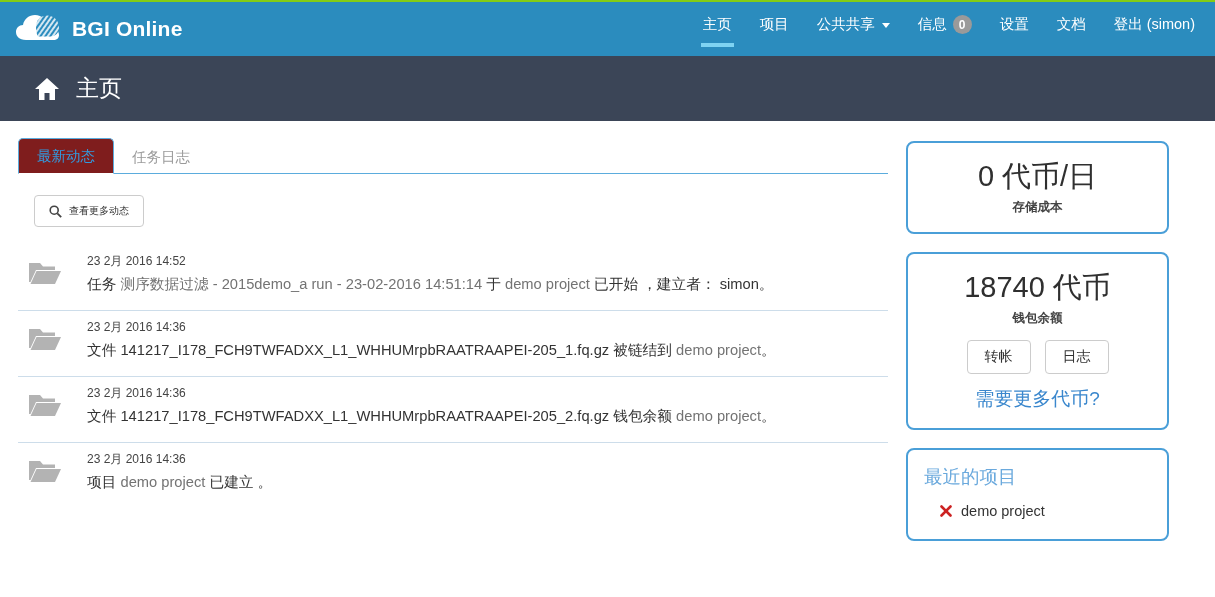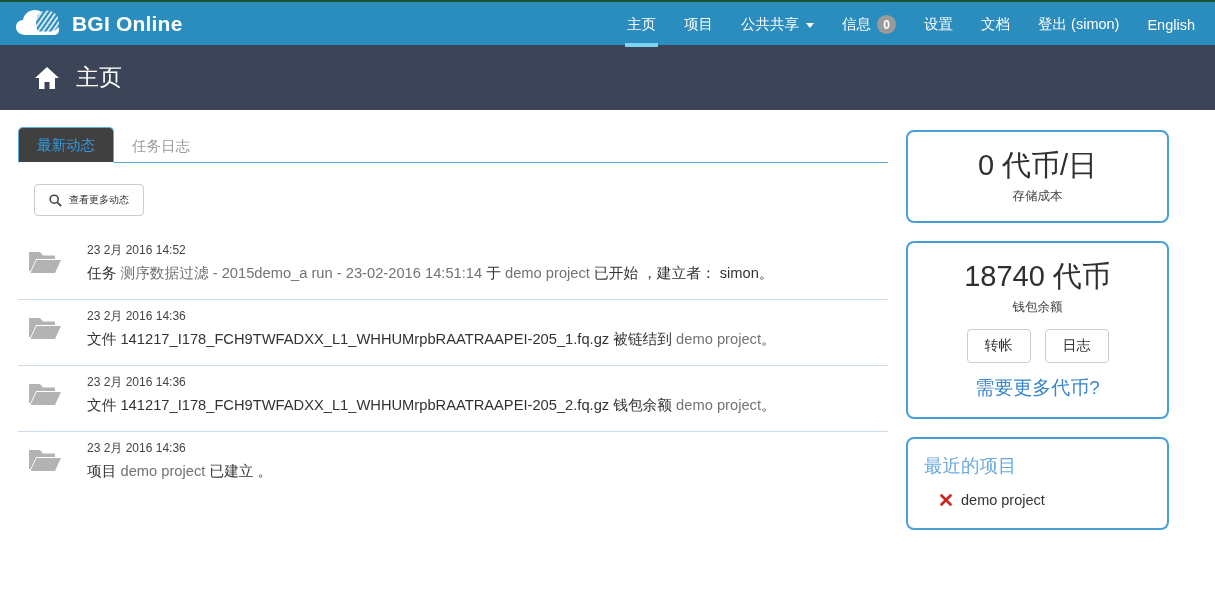--- a/index.html
+++ b/index.html
@@ -6,26 +6,26 @@
   html, body {
     margin: 0; padding: 0;
     width: 1215px; height: 597px;
     background: #ffffff;
     font-family: "Liberation Sans", "DejaVu Sans", sans-serif;
     overflow: hidden;
   }
 
   
   .topbar {
-    height: 45px;
+    height: 56px;
     background: #2b8cbe;
     display: flex;
     align-items: center;
     position: relative;
-    border-top: 2px solid #14532d;
+    border-top: 2px solid #84cc16;
   }
   .brand {
     display: flex;
     align-items: center;
     padding-left: 14px;
     gap: 10px;
   }
   .brand-logo { width: 48px; height: 32px; display: block; }
   .brand-name {
     color: #ffffff;
@@ -120,21 +120,21 @@
     padding: 7px 18px 7px 18px;
     font-size: 14.5px;
     color: #9a9a9a;
     cursor: pointer;
     line-height: 20px;
     position: relative;
     top: 1px;
   }
   .tab.active {
     color: #3399dd;
-    background: #404040;
+    background: #7f1d1d;
     border: 1px solid #5bacdd;
     border-bottom: 1px solid #ffffff;
     border-radius: 5px 5px 0 0;
   }
 
   
   .btn-more {
     margin: 21px 0 0 16px;
     display: inline-flex;
     align-items: center;
@@ -184,21 +184,21 @@
     text-align: center;
   }
   .panel-number {
     font-size: 29px;
     color: #2f2f2f;
     font-weight: normal;
     line-height: 34px;
   }
   .panel-sub {
     font-size: 12.5px;
-    font-weight: normal;
+    font-weight: bold;
     color: #444444;
     margin-top: 6px;
   }
   .panel-btns {
     margin-top: 13px;
     display: flex;
     justify-content: center;
     gap: 14px;
     align-items: center;
   }
@@ -270,23 +270,20 @@
     </div>
     <div class="nav-item">
       <span>设置</span>
     </div>
     <div class="nav-item">
       <span>文档</span>
     </div>
     <div class="nav-item">
       <span>登出 (simon)</span>
     </div>
-    <div class="nav-item">
-      <span>English</span>
-    </div>
   </div>
 </div>
 
 <div class="titlebar">
   <span>
     <svg class="home-icon" viewBox="0 0 26 24" xmlns="http://www.w3.org/2000/svg">
       <path d="M13 1 L25 12 L21 12 L21 23 L15.5 23 L15.5 16 L10.5 16 L10.5 23 L5 23 L5 12 L1 12 Z" fill="#ffffff"></path>
     </svg>
   </span>
   <span class="page-title">主页</span>

